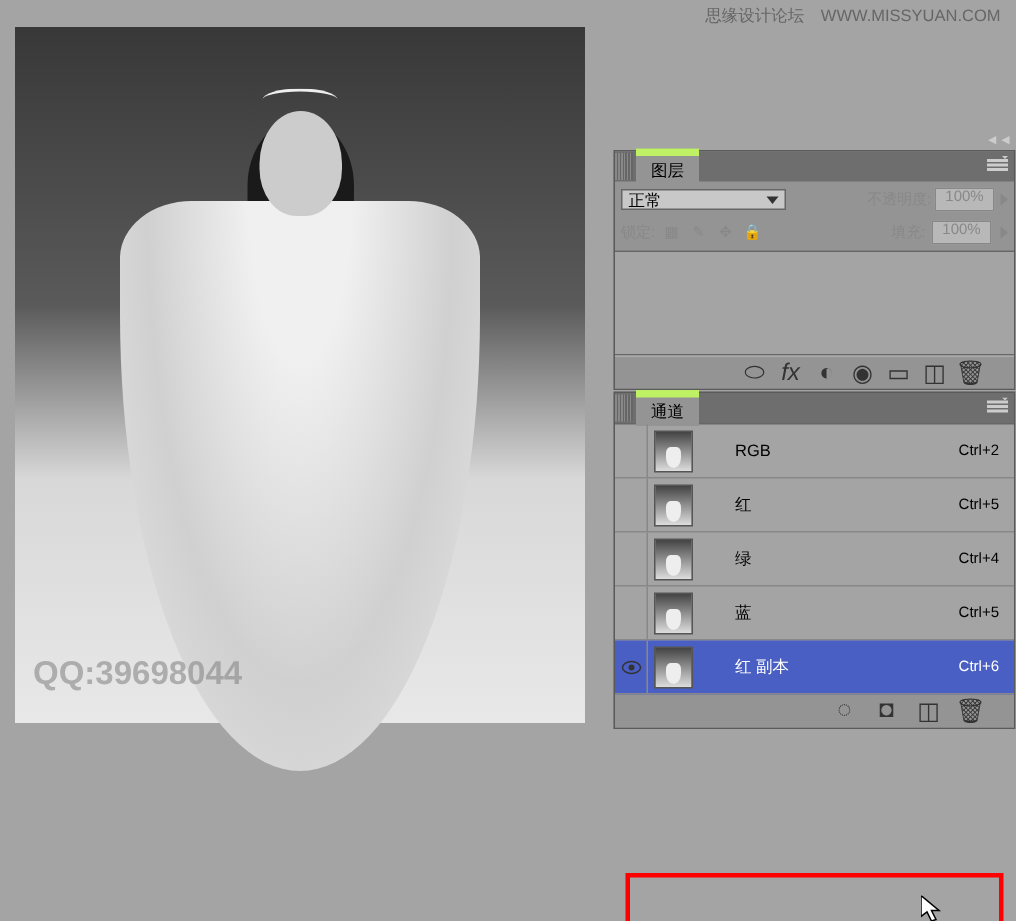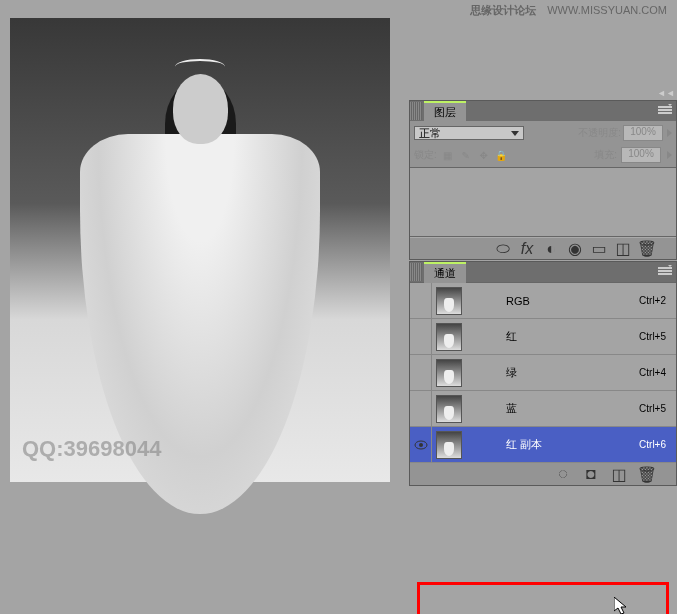--- a/index.html
+++ b/index.html
@@ -1,32 +1,32 @@
 <!DOCTYPE html>
 <html><head>
 <meta charset="utf-8">
 <style>
 * { margin: 0; padding: 0; box-sizing: border-box; font-family: "Microsoft YaHei", Arial, sans-serif; }
 body { width: 677px; height: 614px; background: #a4a4a4; position: relative; overflow: hidden; }
 .watermark-top { position: absolute; top: 3px; right: 10px; font-size: 11px; color: #666; }
-.watermark-top span:first-child { font-weight: bold; margin-right: 8px; }
+.watermark-top span:first-child { font-weight: normal; margin-right: 8px; }
 .canvas-area { position: absolute; left: 10px; top: 18px; width: 380px; height: 464px; background: #4a4a4a; }
 .photo { width: 100%; height: 100%; background: linear-gradient(180deg, #383838 0%, #5a5a5a 40%, #d8d8d8 65%, #e8e8e8 100%); position: relative; }
 .figure { position: absolute; left: 50%; top: 12%; transform: translateX(-50%); width: 240px; height: 480px; }
 .head { width: 55px; height: 70px; background: #ccc; border-radius: 50% 50% 45% 45%; margin: 0 auto; position: relative; }
 .tiara { position: absolute; top: -15px; left: 50%; transform: translateX(-50%); width: 50px; height: 15px; border-top: 2px solid #eee; border-radius: 50% 50% 0 0; }
 .hair { position: absolute; top: 5px; left: -8px; width: 71px; height: 90px; background: #1a1a1a; border-radius: 50% 50% 30% 30%; z-index: -1; }
 .dress { width: 100%; height: 380px; background: radial-gradient(ellipse at top, #f0f0f0 20%, #d0d0d0 60%, #e5e5e5 100%); border-radius: 20% 20% 50% 50% / 10% 10% 80% 80%; margin-top: -10px; }
 .qq-watermark { position: absolute; bottom: 20px; left: 12px; color: #888; font-size: 22px; font-weight: bold; opacity: 0.6; }
 
 .panels { position: absolute; right: 0; top: 100px; width: 268px; }
 .panel { background: #949494; border: 1px solid #5a5a5a; margin-bottom: 1px; }
 .panel-tab-bar { background: #6e6e6e; height: 20px; display: flex; align-items: center; position: relative; }
 .panel-grip { width: 12px; height: 18px; background: repeating-linear-gradient(90deg, #888 0 1px, #666 1px 2px); margin-right: 2px; }
-.panel-tab { background: #949494; padding: 2px 10px; font-size: 11px; color: #000; border-top: 2px solid #bef264; }
+.panel-tab { background: #949494; padding: 2px 10px; font-size: 11px; color: #000; border-top: 5px solid #bef264; }
 .panel-menu { position: absolute; right: 4px; top: 3px; width: 14px; height: 12px; cursor: pointer; }
 .panel-menu svg { display: block; }
 
 .layers-controls { padding: 4px; display: flex; align-items: center; gap: 2px; font-size: 11px; }
 .blend-select { flex: 0 0 110px; height: 14px; background: #c8c8c8; border: 1px solid #666; padding: 0 4px; display: flex; align-items: center; justify-content: space-between; }
 .opacity-label { color: #888; margin-left: auto; font-size: 10px; }
 .opacity-field { width: 40px; height: 16px; background: #b8b8b8; border: 1px solid #888; color: #888; font-size: 10px; text-align: center; }
 .lock-row { padding: 2px 4px 4px; display: flex; align-items: center; gap: 4px; font-size: 10px; color: #888; }
 .lock-icon { width: 14px; height: 14px; display: inline-flex; align-items: center; justify-content: center; }
 .fill-label { margin-left: auto; }
@@ -44,21 +44,21 @@
 .thumb-gray::after { content: ""; position: absolute; left: 50%; bottom: 2px; transform: translateX(-50%); width: 10px; height: 14px; background: #eee; border-radius: 30% 30% 50% 50%; }
 .layer-name { font-size: 11px; color: #000; }
 
 .layers-footer { height: 22px; background: #949494; display: flex; align-items: center; justify-content: flex-end; gap: 6px; padding: 0 20px 0 4px; border-top: 1px solid #aaa; }
 .footer-btn { width: 18px; height: 16px; display: flex; align-items: center; justify-content: center; color: #333; }
 
 .channel-list { background: #a4a4a4; border-top: 1px solid #666; }
 .channel-row { display: flex; align-items: center; height: 36px; border-bottom: 1px solid #888; position: relative; }
 .channel-row.selected { background: #4a5fc4; }
 .channel-row.selected .channel-name, .channel-row.selected .channel-shortcut { color: #fff; }
-.channel-name { font-size: 11px; color: #000; margin-left: 16px; padding-left: 24px; }
+.channel-name { font-size: 11px; color: #000; margin-left: 0; padding-left: 24px; }
 .channel-shortcut { position: absolute; right: 10px; font-size: 10px; color: #000; }
 .red-highlight { position: absolute; left: 8px; right: 8px; top: 480px; height: 38px; border: 3px solid #ff0000; pointer-events: none; }
 .cursor-arrow { position: absolute; right: 42px; top: 504px; pointer-events: none; }
 .channels-footer { height: 22px; background: #949494; display: flex; align-items: center; justify-content: flex-end; gap: 10px; padding: 0 20px 0 4px; }
 .tri { width: 0; height: 0; border-left: 4px solid transparent; border-right: 4px solid transparent; border-top: 5px solid #333; }
 .tri-r { border-top: 4px solid transparent; border-bottom: 4px solid transparent; border-left: 5px solid #888; border-right: none; width: 0; height: 0; margin-left: 2px; }
 .collapse-arrows { position: absolute; right: 2px; top: -12px; width: 18px; height: 10px; font-size: 9px; color: #ccc; }
 </style>
 </head>
 <body>

